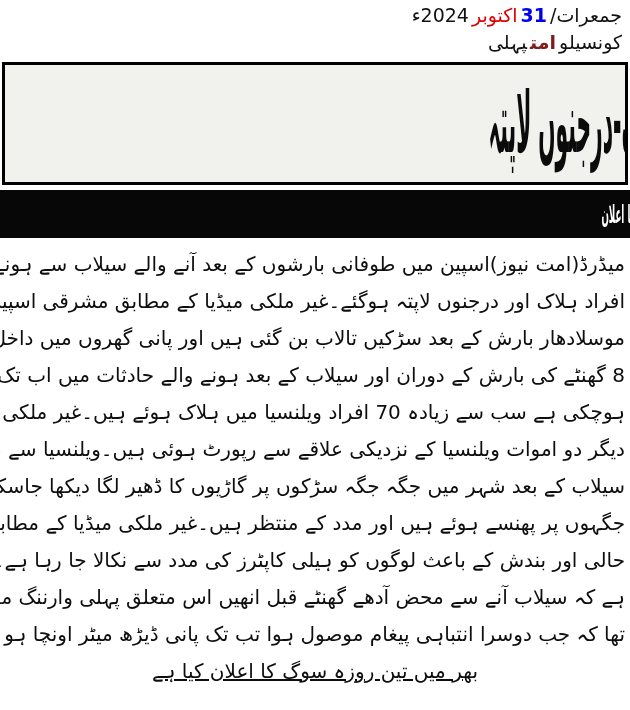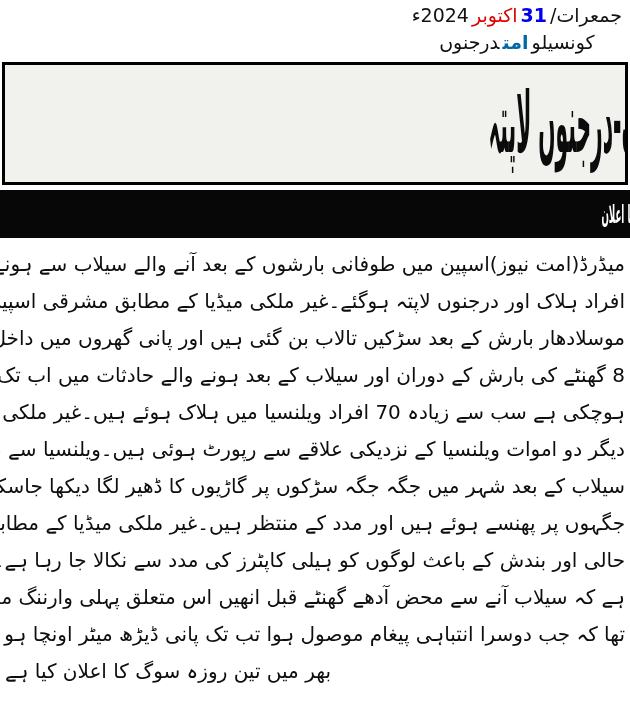--- a/index.html
+++ b/index.html
@@ -4,21 +4,21 @@
 <style>
   html,body{margin:0;padding:0;}
   body{
     width:630px;height:710px;position:relative;background:#ffffff;
     font-family:"DejaVu Sans",sans-serif;overflow:hidden;
   }
   .page{position:absolute;inset:0;}
 
   
   .masthead{
-    position:absolute;top:2px;right:8px;text-align:center;direction:rtl;
+    position:absolute;top:2px;right:8px;text-align:right;direction:rtl;
     color:#111;
   }
   .date-line{font-size:19px;line-height:27px;white-space:nowrap;}
   .paper-line{font-size:19px;line-height:27px;white-space:nowrap;}
   .date-line span,.paper-line span{margin-left:3px;}
   .bold{font-weight:bold;}
 
   
   .headline-box{
     position:absolute;left:2px;right:2px;top:62px;height:123px;
@@ -41,36 +41,36 @@
 
   
   .article-body{
     position:absolute;left:0;right:0;top:246px;bottom:0;
     padding:0 5px;direction:rtl;overflow:hidden;color:#0e0e0e;
   }
   .bline{
     display:block;white-space:nowrap;font-size:20px;line-height:37px;
     transform-origin:right center;
   }
-  .bline.last{text-align:left;transform:none !important;}
+  .bline.last{text-align:center;transform:none !important;text-decoration:underline;}
 
   .fitl{display:inline-block;white-space:nowrap;transform-origin:right center;}
   .bline.fitl{display:block;}
 </style>
 </head>
 <body>
 
 <div class="page">
 
   <div class="masthead">
     <div class="date-line">
       <span>جمعرات/</span><span class="accent-blue bold" style="color: rgb(0, 0, 238);">31</span><span class="accent-red" style="color: rgb(221, 0, 0);">اکتوبر</span><span>2024ء</span>
     </div>
     <div class="paper-line">
-      <span>کونسیلو</span><span class="accent-blue bold" style="color: #0369a1;">امت</span><span>درجنوں</span>
+      <span>کونسیلو</span><span class="accent-blue bold" style="color: #7f1d1d;">امت</span><span>پہلی</span>
     </div>
   </div>
 
   <div class="headline-box">
     <span class="headline-text fitl" style="transform: scale(0.561841, 2.35);">اسپین میں سیلاب نے تباہی مچادی-72 افراد ہلاک-درجنوں لاپتہ</span>
   </div>
 
   <div class="subhead-bar">
     <span class="subhead-text fitl" style="transform: scale(0.51161, 1.5);">سب سے زیادہ اموات ویلنسیا میں ہوئیں۔ 8 گھنٹے کی بارش سے سڑکیں تالاب بن گئیں۔پانی گھروں میں داخل۔ملک بھر میں تین روزہ سوگ کا اعلان</span>
   </div>

